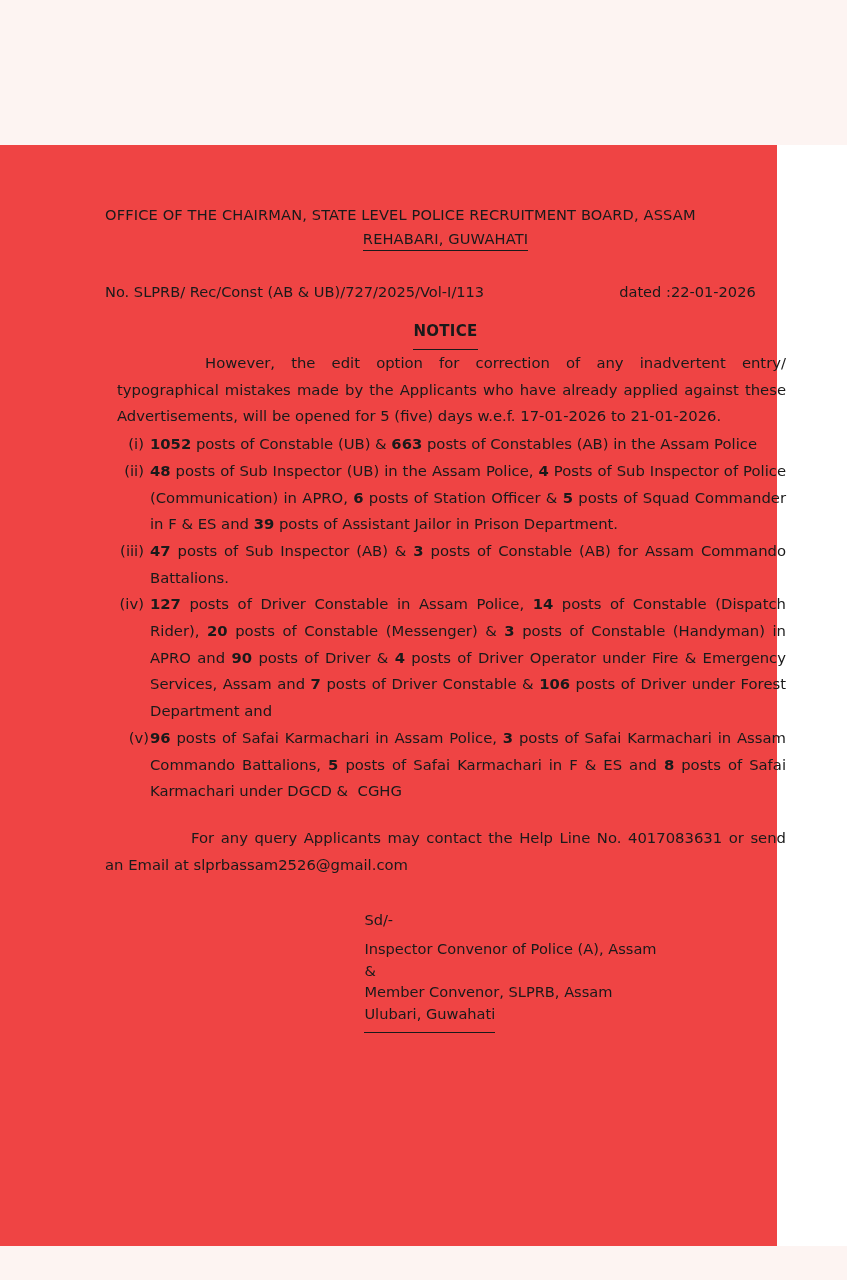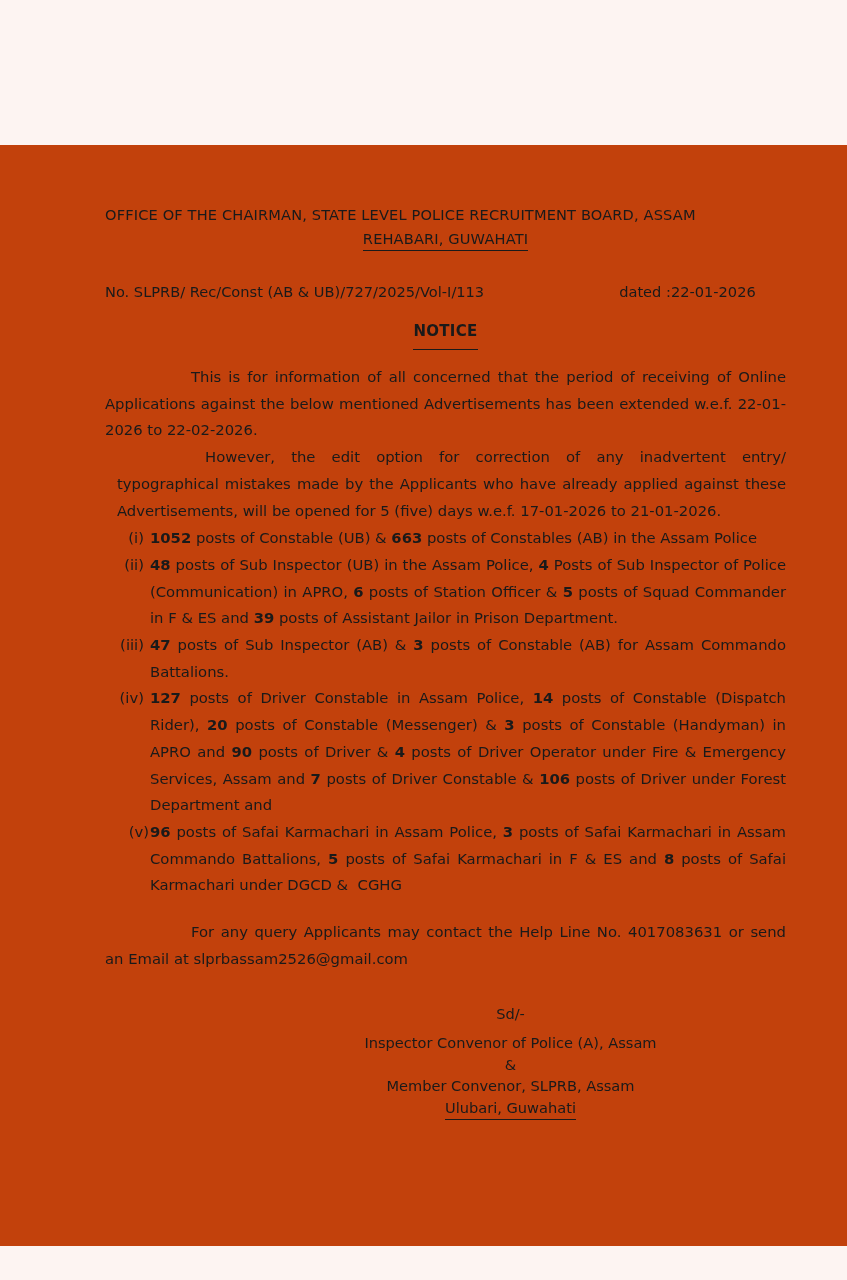--- a/index.html
+++ b/index.html
@@ -25,23 +25,23 @@
   #band-bottom {
     position: absolute;
     left: 0; top: 1246px;
     width: 847px;
     height: 34px;
     background: #fdf4f2;
   }
   #page {
     position: absolute;
     left: 0; top: 145px;
-    width: 847px;
+    width: 777px;
     height: 1101px;
-    background: #c2410c;
+    background: #ef4444;
   }
   .sheet {
     position: absolute;
     left: 105px;
     top: 0;
     width: 681px;
   }
   .hdr-line1 {
     font-size: 14.6px;
     letter-spacing: 0.01em;
@@ -143,25 +143,25 @@
     font-size: 14.6px;
   }
   .sig .sd { line-height: 22px; }
   .sig .l1 { line-height: 25px; margin-top: 5px; }
   .sig .amp { line-height: 19px; }
   .sig .l2 { line-height: 23px; }
   .sig .l3 { line-height: 21px; }
   .sig .u {
     border-bottom: 1.3px solid #1a1a1a;
     display: inline-block;
-    padding-bottom: 1px;
+    padding-bottom: 8px;
   }
   .sig-inner {
     display: inline-block;
-    text-align: center;
+    text-align: left;
     margin-left: 130px;
   }
 </style>
 </head>
 <body>
 
 <div id="band-top"></div>
 
 <div id="page">
   <div class="sheet">
@@ -174,21 +174,20 @@
 
     <div class="refrow">
       <span class="refno">No. SLPRB/ Rec/Const (AB &amp; UB)/727/2025/Vol-I/113</span>
       <span class="refdate">dated :22-01-2026</span>
     </div>
 
     <div class="notice-wrap">
       <span class="notice">NOTICE</span>
     </div>
 
-    <p class="para first"><span class="indent"></span><span>This is for information of all concerned that the period of receiving of Online Applications against the below mentioned Advertisements has been extended w.e.f. 22-01-2026 to 22-02-2026.</span></p>
 
     <p class="para second"><span class="indent-sm"></span><span>However, the edit option for correction of any inadvertent entry/ typographical mistakes made by the Applicants who have already applied against these Advertisements, will be opened for 5 (five) days w.e.f. 17-01-2026 to 21-01-2026.</span></p>
 
     <ol class="items">
       <li>
         <span class="marker">(i)</span>
         <span class="itemtext"><b>1052</b> posts of Constable (UB) &amp; <b>663</b> posts of Constables (AB) in the Assam Police</span>
       </li>
       <li>
         <span class="marker">(ii)</span>

